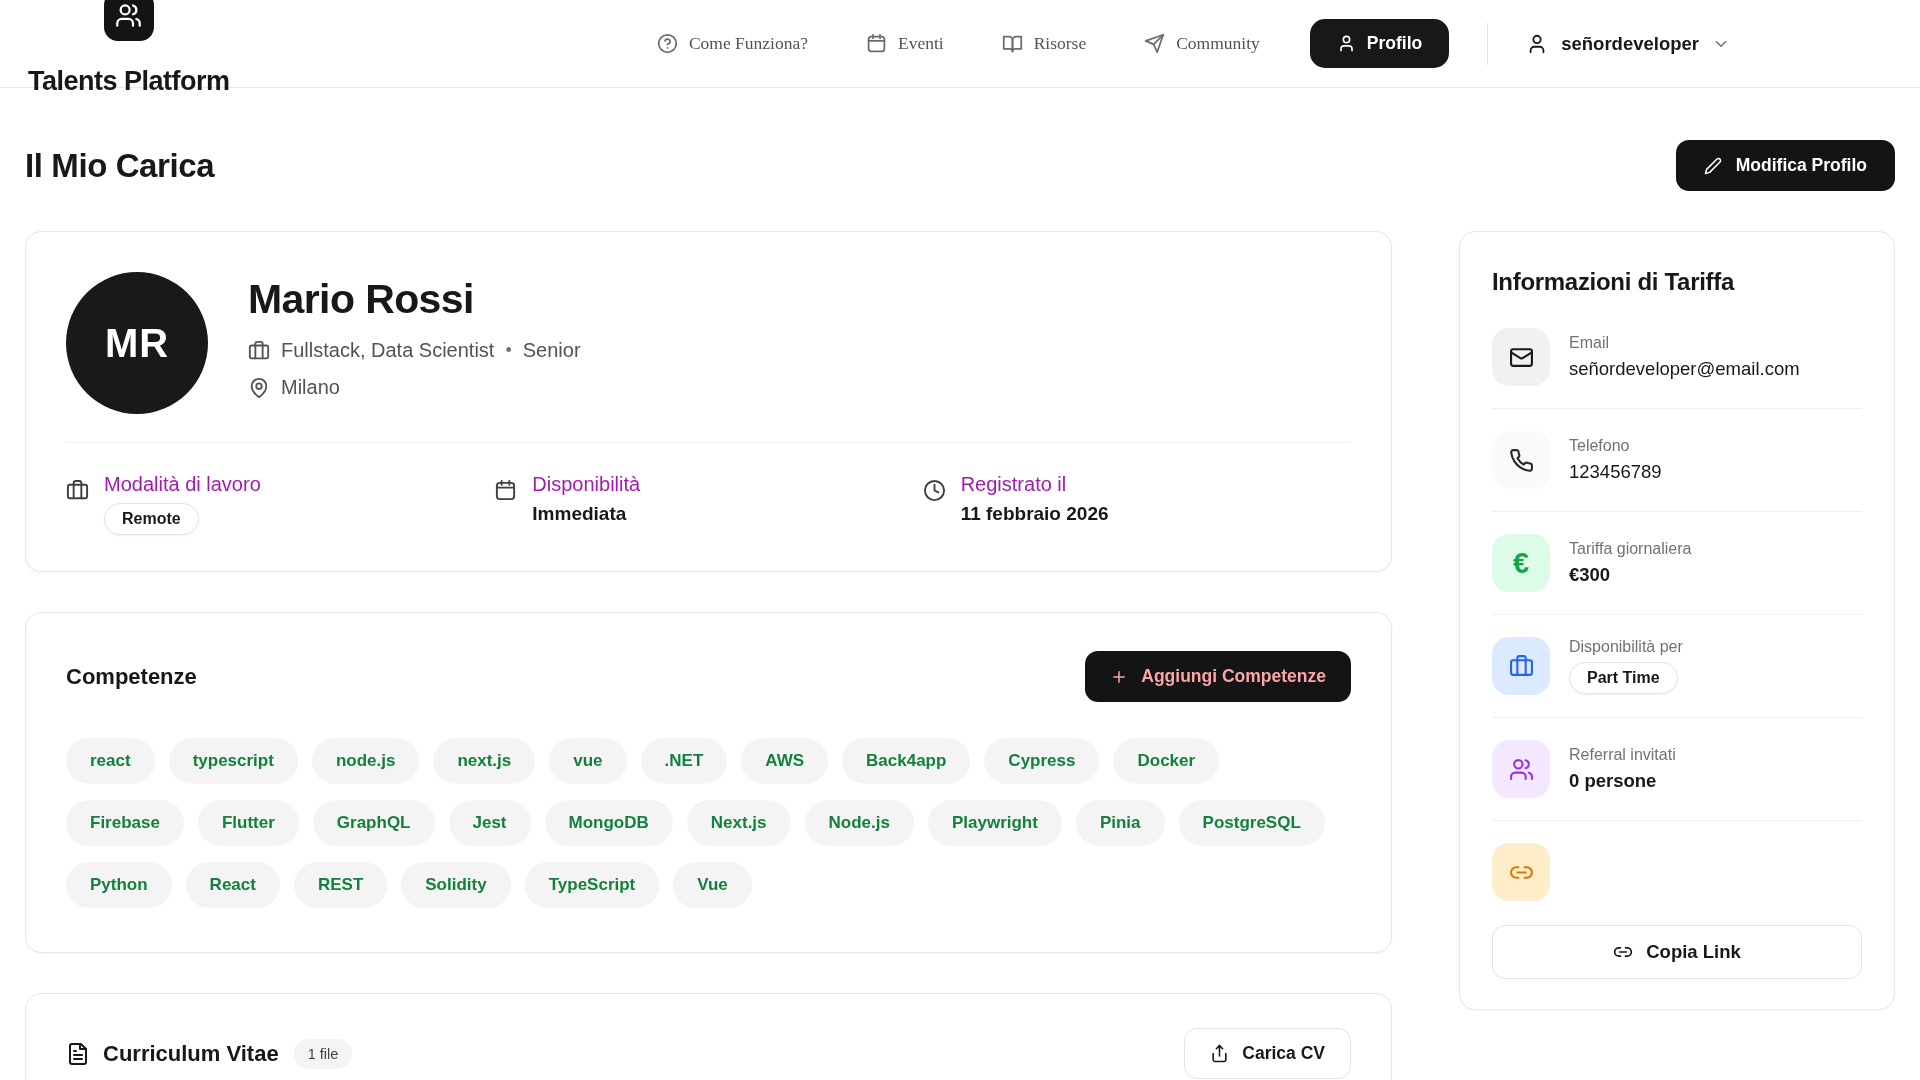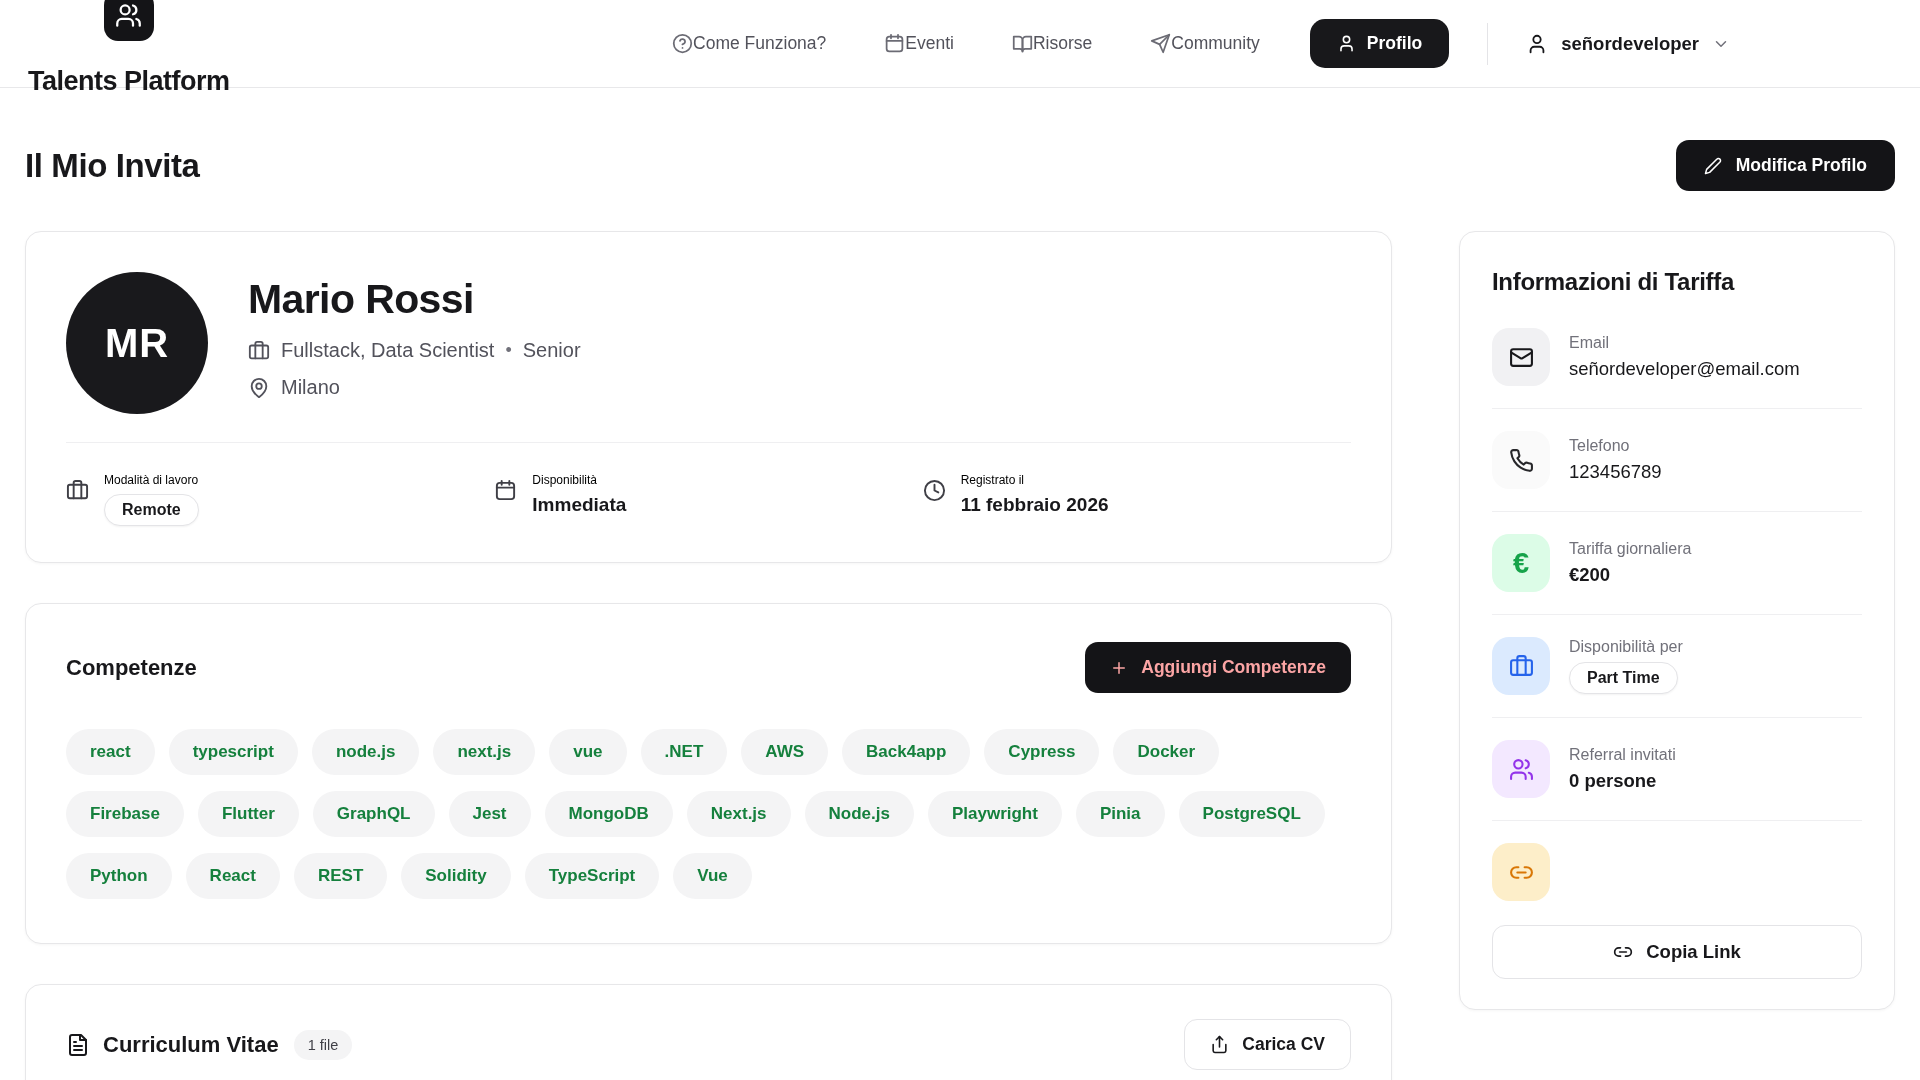--- a/index.html
+++ b/index.html
@@ -12,21 +12,21 @@
   svg { fill:none; stroke:currentColor; stroke-width:2; stroke-linecap:round; stroke-linejoin:round; display:block; }
   .icn { display:flex; align-items:center; justify-content:center; }
 
   
   .header { height:88px; display:flex; align-items:center; padding:0 190px 0 28px; border-bottom:1px solid #e8e8ea; }
   .brand { display:flex; align-items:center; gap:25px; cursor:pointer;flex-direction:column; }
   .brand-icon { width:50px; height:50px; background:#141417; border-radius:14px; color:#fff; display:flex; align-items:center; justify-content:center; }
   .brand-icon svg { width:27px; height:27px; }
   .brand-name { font-size:27px; font-weight:700; letter-spacing:-0.5px; }
   .nav { display:flex; align-items:center; gap:58px; margin-left:auto; color:#52525b; font-size:17.5px; font-weight:500; }
-  .nav-item { display:flex; align-items:center; cursor:pointer; white-space:nowrap; }
+  .nav-item { display:flex; align-items:center; gap:11px; cursor:pointer; white-space:nowrap;font-family:Liberation Serif, serif; }
   .nav-item svg { width:21px; height:21px; color:#6b6b74; }
   .profile-btn { margin-left:50px; display:flex; align-items:center; gap:11px; background:#18181b; color:#fff;
     font-size:17.5px; font-weight:700; padding:14px 27px; border-radius:15px; border:none; cursor:pointer;
     font-family:"Liberation Sans", sans-serif; }
   .profile-btn svg { width:19px; height:19px; }
   .header-divider { width:1px; height:42px; background:#e4e4e7; margin:0 38px; }
   .user-menu { display:flex; align-items:center; gap:13px; font-size:18.5px; font-weight:700; cursor:pointer; }
   .user-menu .user-ic svg { width:22px; height:22px; }
   .user-menu .chev svg { width:18px; height:18px; color:#71717a; }
 
@@ -51,21 +51,21 @@
   .profile-name { font-size:41px; font-weight:700; margin:0 0 16px; letter-spacing:-0.6px; }
   .inline-row { display:flex; align-items:center; gap:11px; color:#52525b; font-size:20px; }
   .inline-row + .inline-row { margin-top:14px; }
   .inline-row svg { width:22px; height:22px; color:#52525b; }
   .dot-sep { color:#71717a; font-size:18px; }
   .profile-divider { border-top:1px solid #efeff1; margin-top:28px; }
   .meta-row { display:flex; padding-top:30px; }
   .meta-item { flex:1; display:flex; gap:15px; align-items:flex-start; }
   .meta-item > .icn { margin-top:6px; color:#3f3f46; }
   .meta-item svg { width:23px; height:23px; }
-  .meta-label { color:#000000; font-size:12px; margin-bottom:7px; }
+  .meta-label { color:#a21caf; font-size:20px; margin-bottom:7px; }
   .meta-value { font-size:19px; font-weight:700; color:#18181b; }
   .pill { display:inline-block; border:1px solid #e4e4e7; border-radius:999px; padding:6px 17px; font-size:16px;
     font-weight:700; background:#fff; box-shadow:0 1px 2px rgba(0,0,0,.05); }
 
   
   .skills-card { padding:38px 40px 44px; }
   .skills-head { display:flex; justify-content:space-between; align-items:center; }
   .section-title { font-size:22px; font-weight:700; margin:0; }
   .add-btn { display:flex; align-items:center; gap:13px; background:#141417; color:#fca5a5; border:none; border-radius:13px;
     padding:15px 25px; font-size:17.5px; font-weight:700; cursor:pointer; font-family:"Liberation Sans", sans-serif; }
@@ -191,21 +191,21 @@
       <svg viewBox="0 0 24 24">
           <polyline points="6 9 12 15 18 9"></polyline>
         </svg>
     </span>
   </div>
 </header>
 
 <main class="main">
 
   <div class="page-head">
-    <h1 class="page-title">Il Mio Invita</h1>
+    <h1 class="page-title">Il Mio Carica</h1>
     <button class="edit-btn">
       <span class="icn">
         <svg viewBox="0 0 24 24">
             <path d="M17 3a2.85 2.83 0 1 1 4 4L7.5 20.5 2 22l1.5-5.5Z"></path>
           </svg>
       </span>
       <span>Modifica Profilo</span>
     </button>
   </div>
 
@@ -387,21 +387,21 @@
         </div>
       </div>
       <hr class="contact-sep">
 
       <div class="contact-row">
         <span class="contact-icon ic-green">
           <span class="euro-glyph">€</span>
         </span>
         <div class="contact-text">
           <div class="contact-label">Tariffa giornaliera</div>
-          <div class="contact-value bold">€200</div>
+          <div class="contact-value bold">€300</div>
         </div>
       </div>
       <hr class="contact-sep">
 
       <div class="contact-row">
         <span class="contact-icon ic-blue">
           <svg viewBox="0 0 24 24">
               <path d="M16 20V4a2 2 0 0 0-2-2h-4a2 2 0 0 0-2 2v16"></path>
               <rect width="20" height="14" x="2" y="6" rx="2"></rect>
             </svg>

